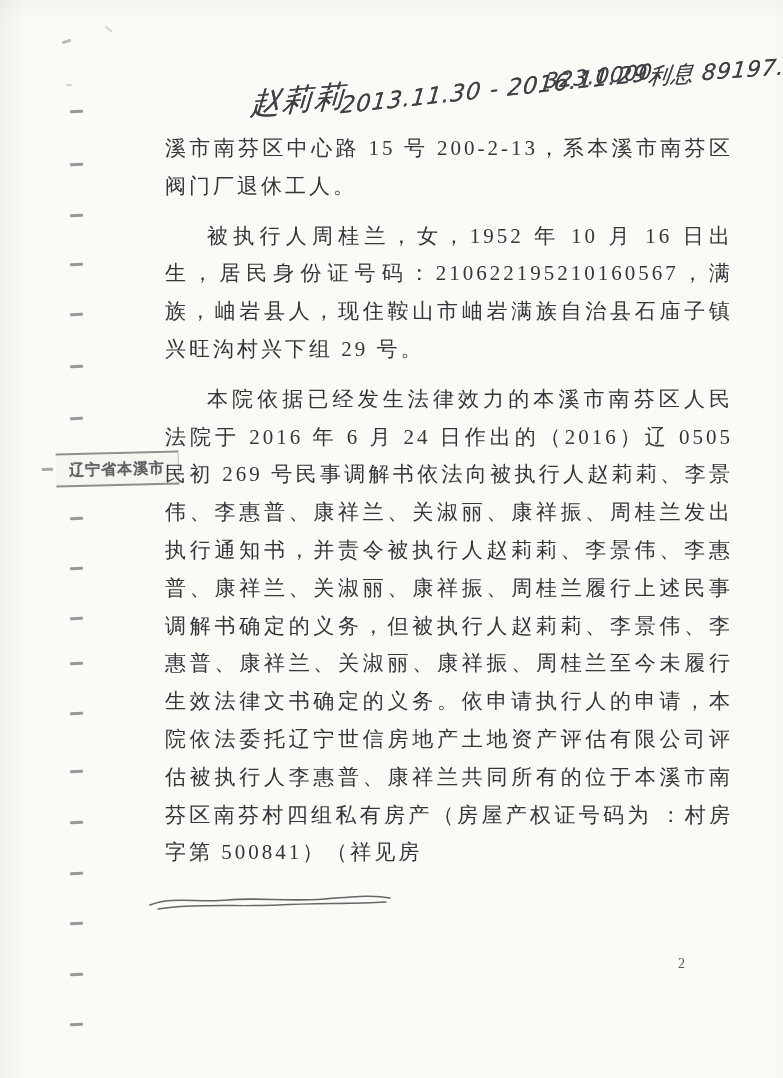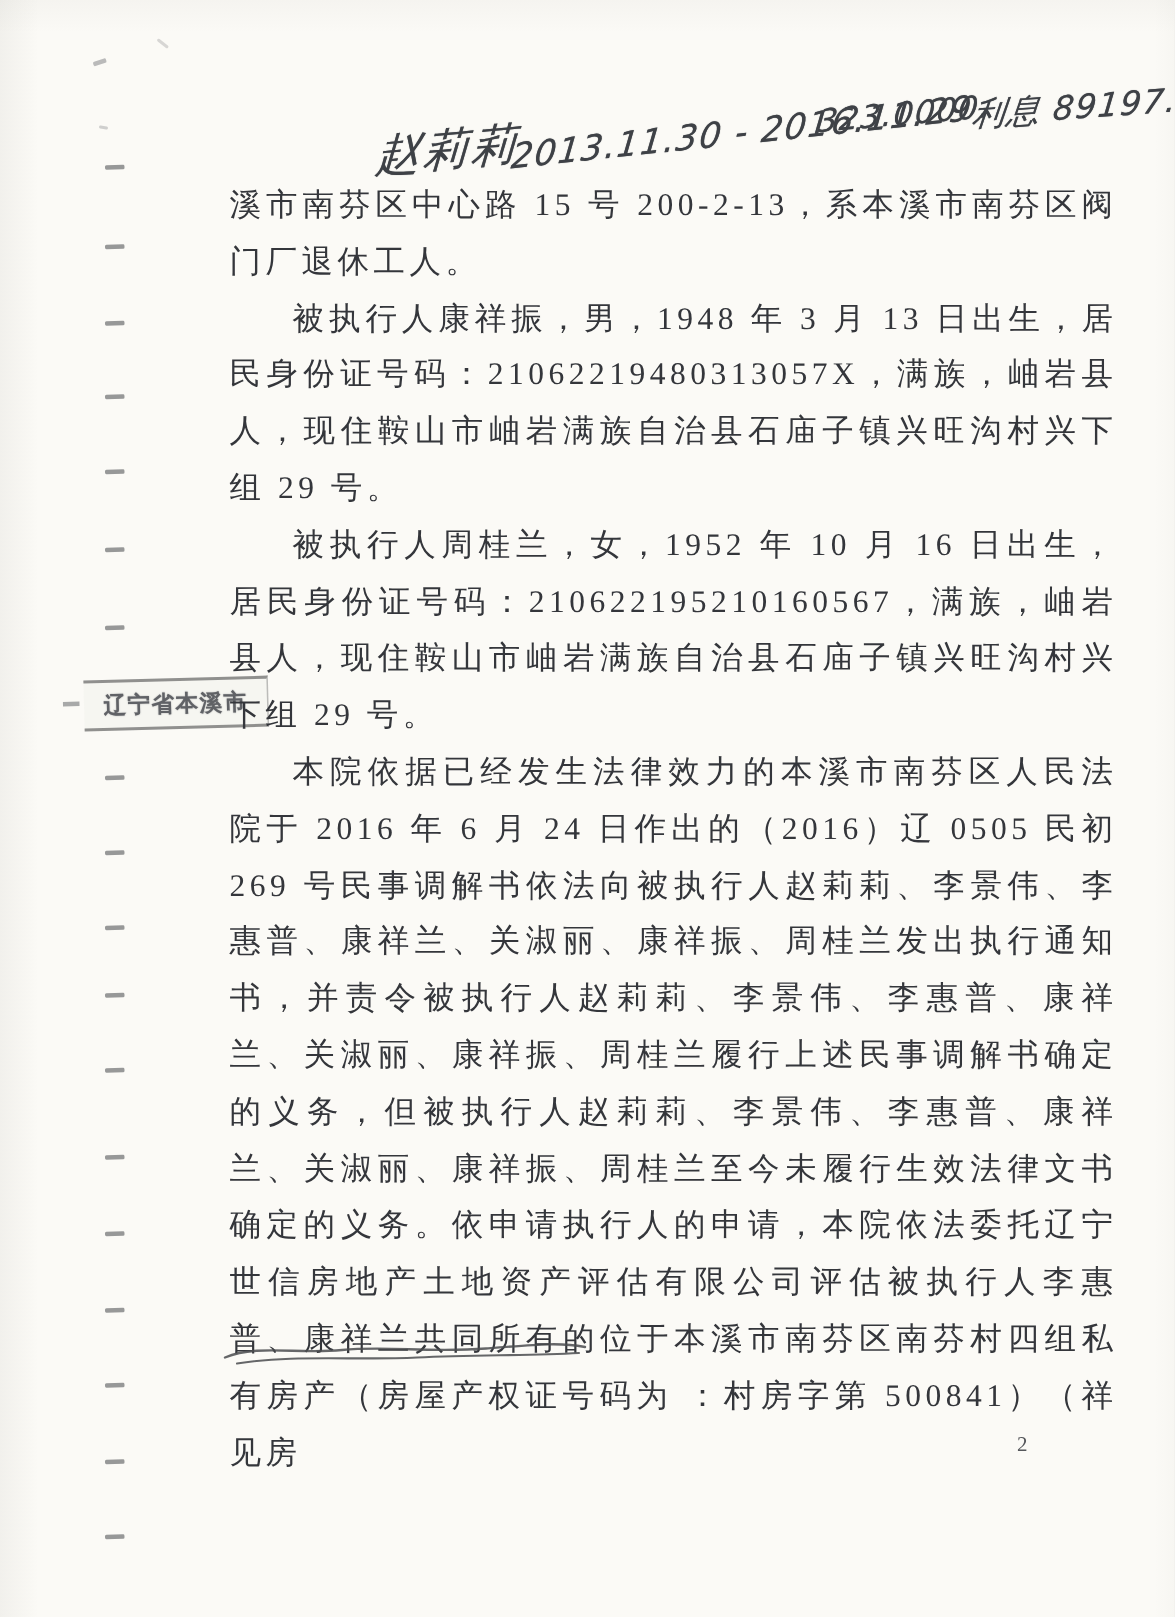--- a/index.html
+++ b/index.html
@@ -49,21 +49,21 @@
   .stamp span{
     font-size:15px;font-weight:bold;letter-spacing:1px;color:#606266;
     text-shadow:0 0 1px #97989a;white-space:nowrap;overflow:hidden;
   }
   
   .body-text{
     position:absolute;left:153px;top:118px;width:592px;
     font-size:21px;line-height:37.8px;color:#34363b;
     text-align:justify;letter-spacing:3px;
   }
-  .body-text p{margin:0;}
+  .body-text p{margin:12px;}
   .body-text p.indent{text-indent:2em;}
   
   .wavy{position:absolute;left:146px;top:892px;opacity:.85;}
   .page-number{
     position:absolute;left:678px;top:956px;font-size:14px;color:#55575b;
     letter-spacing:1px;
   }
 </style>
 </head>
 <body>
@@ -101,21 +101,20 @@
     <span class="hw hw-amount">323.0000.</span>
     <span class="hw hw-interest">利息 89197.23</span>
   </div>
 
   <div class="stamp">
     <span>辽宁省本溪市</span>
   </div>
 
   <div class="body-text" id="body-text">
       <p>溪市南芬区中心路 15 号 200-2-13，系本溪市南芬区阀门厂退休工人。</p>
-      <p class="indent">被执行人康祥振，男，1948 年 3 月 13 日出生，居民身份证号码：21062219480313057X，满族，岫岩县人，现住鞍山市岫岩满族自治县石庙子镇兴旺沟村兴下组 29 号。</p>
       <p class="indent">被执行人周桂兰，女，1952 年 10 月 16 日出生，居民身份证号码：210622195210160567，满族，岫岩县人，现住鞍山市岫岩满族自治县石庙子镇兴旺沟村兴下组 29 号。</p>
       <p class="indent">本院依据已经发生法律效力的本溪市南芬区人民法院于 2016 年 6 月 24 日作出的（2016）辽 0505 民初 269 号民事调解书依法向被执行人赵莉莉、李景伟、李惠普、康祥兰、关淑丽、康祥振、周桂兰发出执行通知书，并责令被执行人赵莉莉、李景伟、李惠普、康祥兰、关淑丽、康祥振、周桂兰履行上述民事调解书确定的义务，但被执行人赵莉莉、李景伟、李惠普、康祥兰、关淑丽、康祥振、周桂兰至今未履行生效法律文书确定的义务。依申请执行人的申请，本院依法委托辽宁世信房地产土地资产评估有限公司评估被执行人李惠普、康祥兰共同所有的位于本溪市南芬区南芬村四组私有房产（房屋产权证号码为 ：村房字第 500841）（祥见房</p>
     </div>
 
   <svg class="wavy" width="248" height="22" viewBox="0 0 248 22">
     <path d="M4 13 C 26 4, 52 11, 82 8 S 140 10, 178 7 S 228 3, 244 6" fill="none" stroke="#4b4d50" stroke-width="1.6" stroke-linecap="round"></path>
     <path d="M12 17 C 48 11, 92 15, 132 13 S 204 12, 240 10" fill="none" stroke="#4b4d50" stroke-width="1.4" stroke-linecap="round"></path>
   </svg>
 
   <div class="page-number">2</div>

